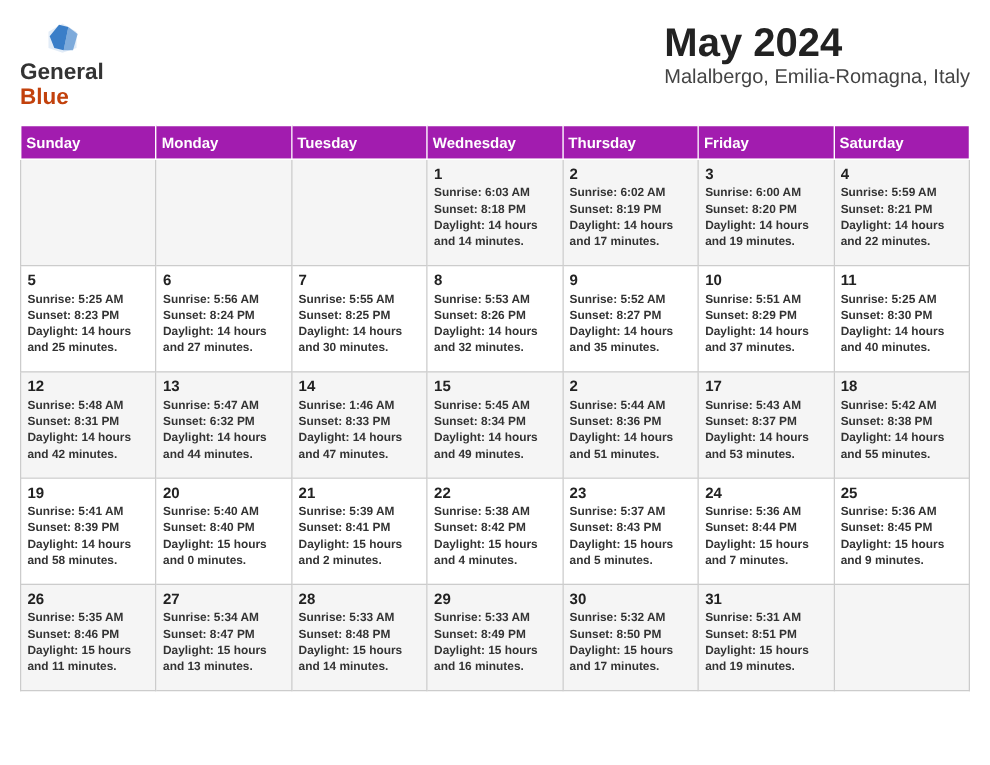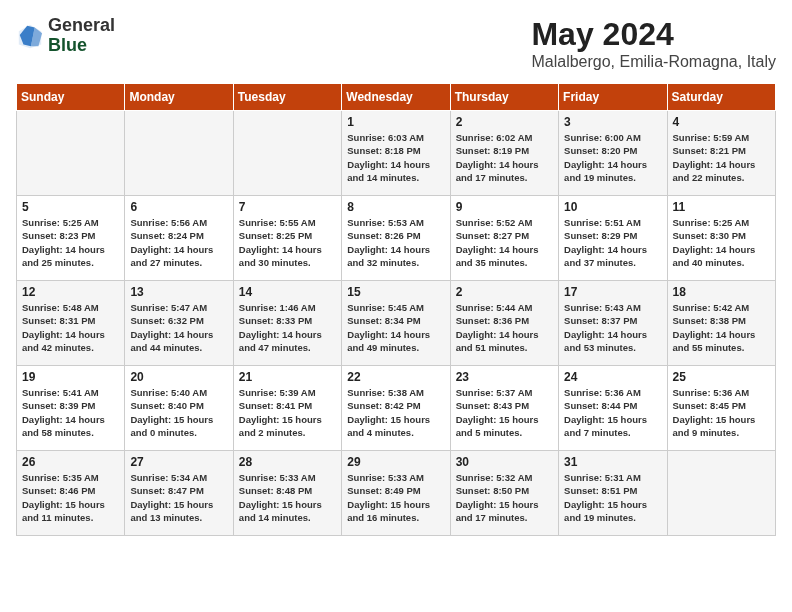--- a/index.html
+++ b/index.html
@@ -13,31 +13,32 @@
     .header {
       display: flex;
       justify-content: space-between;
       align-items: flex-start;
       margin-bottom: 12px;
     }
     .logo {
       display: flex;
       align-items: center;
       gap: 4px;
+      flex-direction: column;
     }
     .logo-text {
       font-size: 18px;
       font-weight: bold;
       line-height: 1.1;
     }
     .logo-text span {
       display: block;
     }
     .logo-general { color: #333; }
-    .logo-blue { color: #14532d; }
+    .logo-blue { color: #c2410c; }
     .logo-icon {
       width: 28px;
       height: 28px;
     }
     .title-block {
       text-align: left;
     }
     .month-title {
       font-size: 32px;
       font-weight: bold;
@@ -46,21 +47,21 @@
     .location-title {
       font-size: 16px;
       color: #444;
     }
     table {
       width: 100%;
       border-collapse: collapse;
       table-layout: fixed;
     }
     thead th {
-      background-color: #c2410c;
+      background-color: #a21caf;
       color: #fff;
       font-size: 12px;
       font-weight: bold;
       padding: 6px 4px;
       text-align: left;
       border: 1px solid #fff;
     }
     td {
       vertical-align: top;
       border: 1px solid #ccc;

